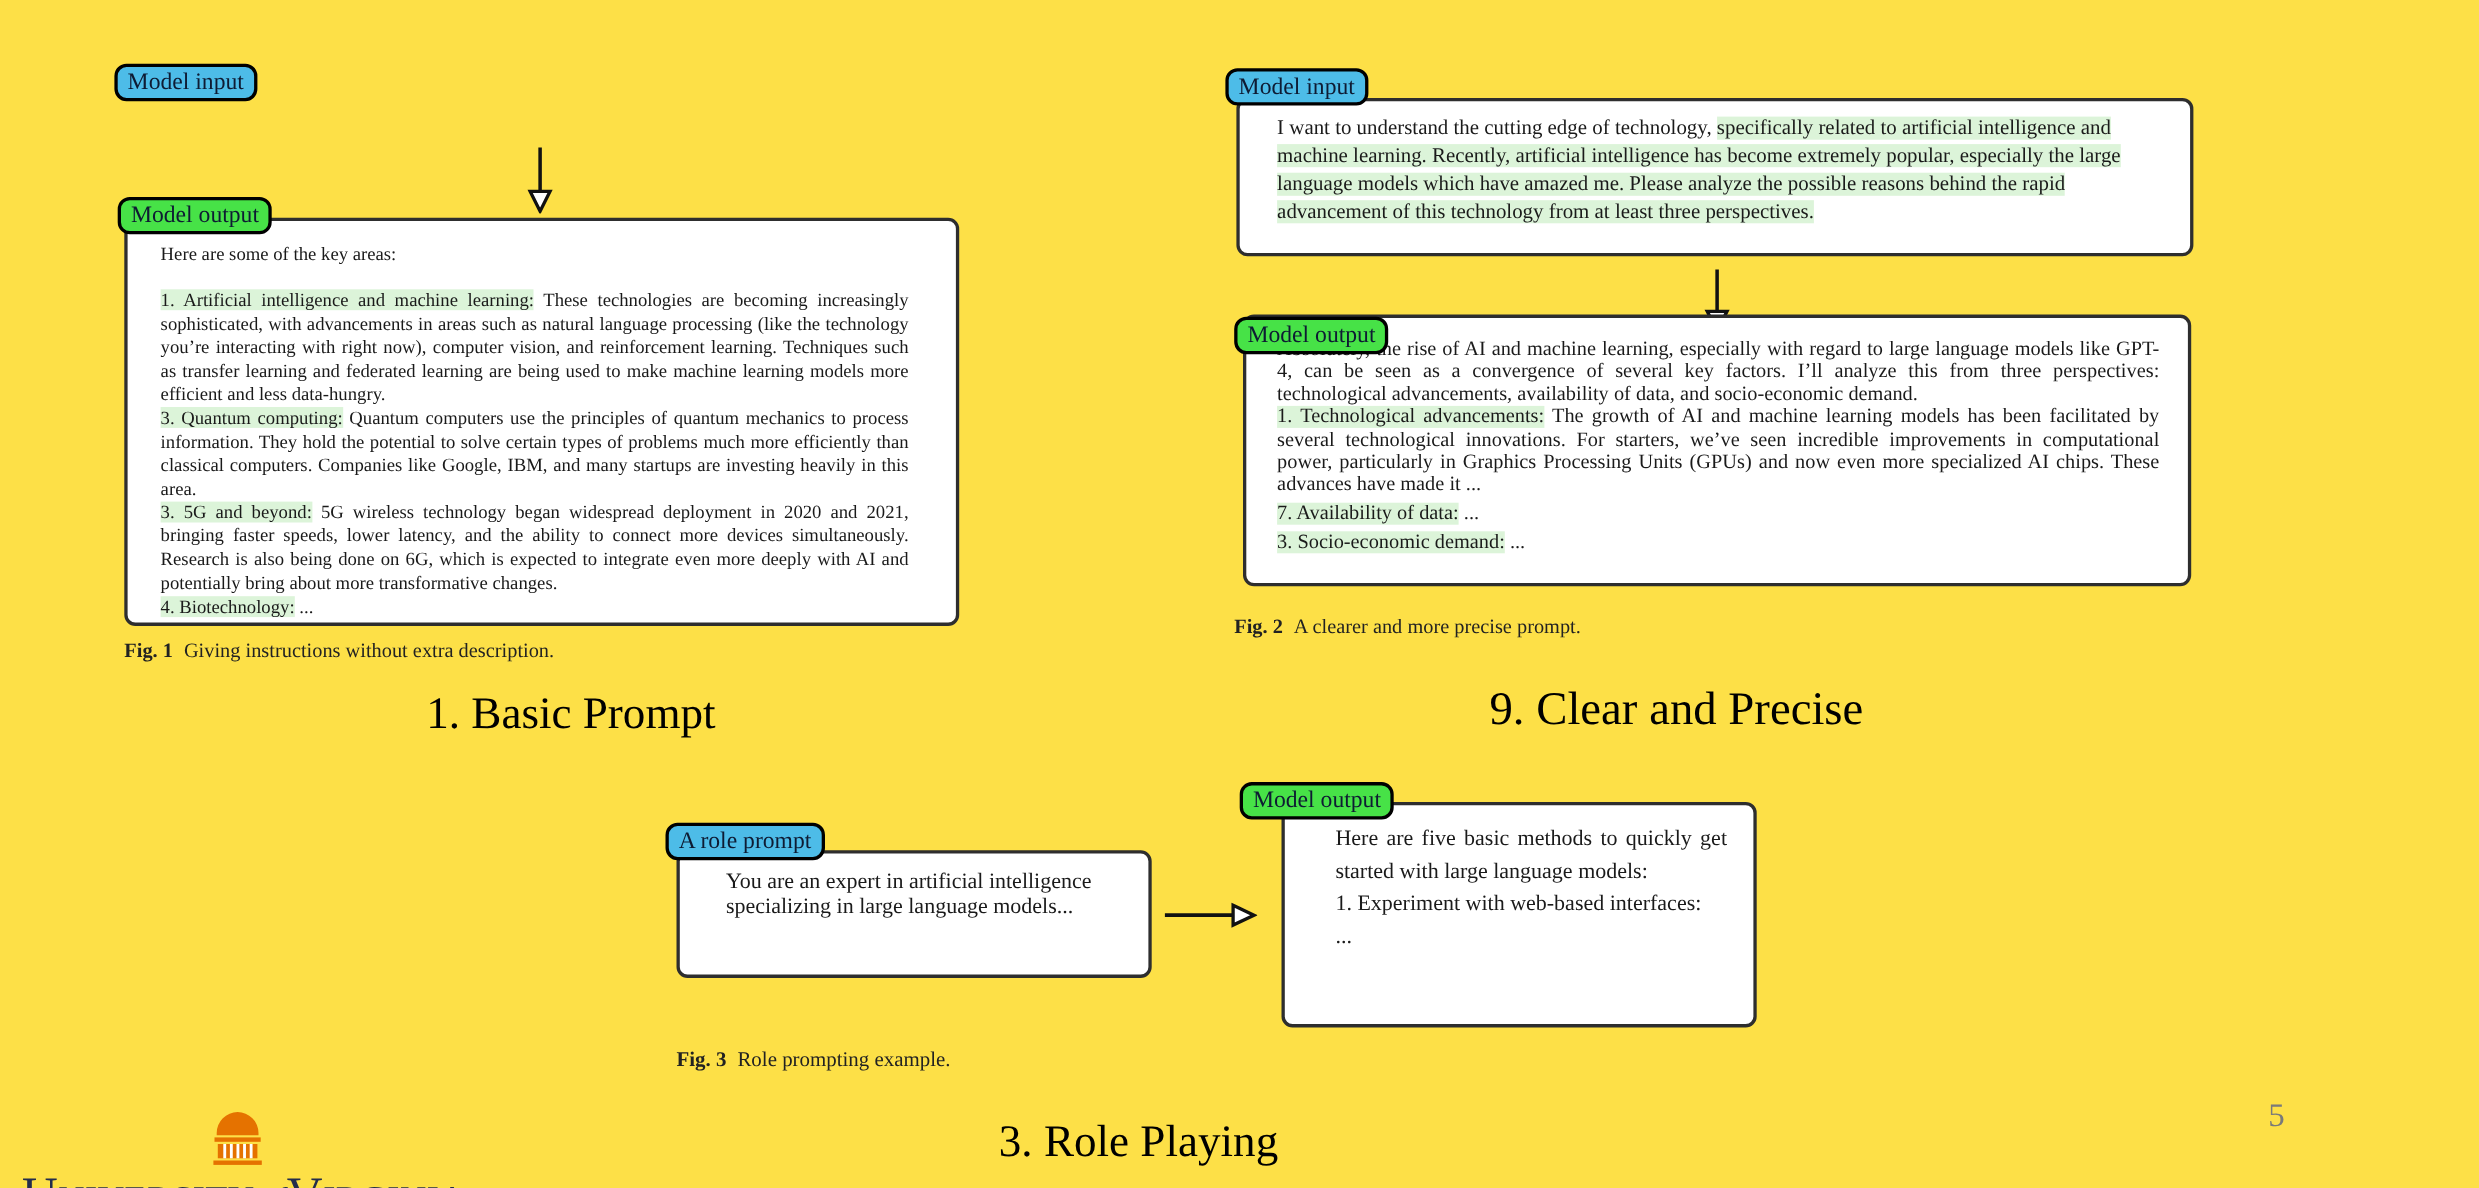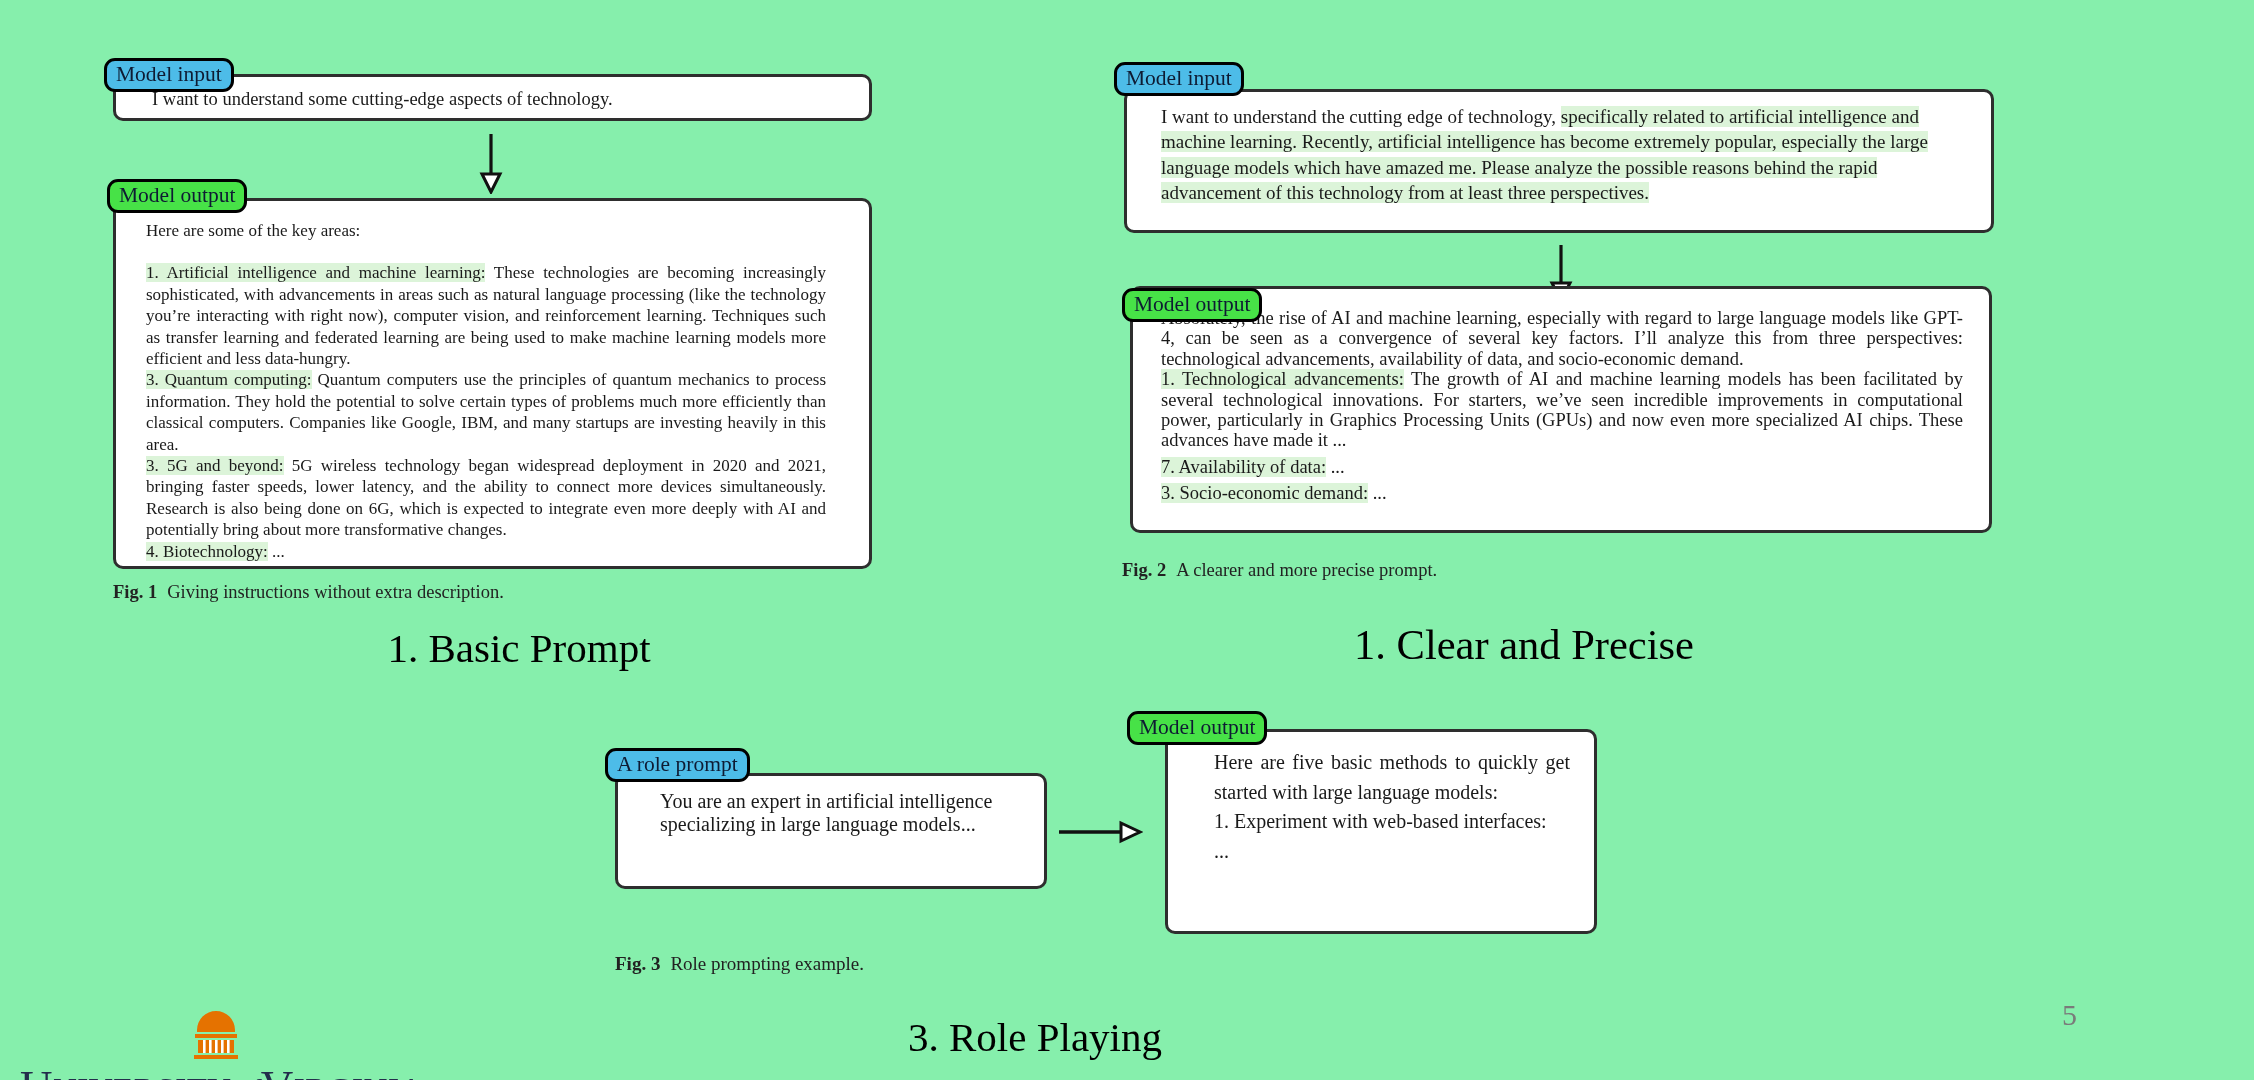--- a/index.html
+++ b/index.html
@@ -3,21 +3,21 @@
 <meta charset="utf-8">
 <style>
   * { box-sizing: border-box; margin: 0; padding: 0; }
   html, body { width: 2254px; height: 1080px; }
   body {
     background: #ffffff;
     font-family: "Liberation Serif", "DejaVu Serif", serif;
     color: #1a1a1a;
     overflow: hidden;
   }
-  .slide { position: relative; width: 2254px; height: 1080px; background: #86efac; }
+  .slide { position: relative; width: 2254px; height: 1080px; background: #fde047; }
   .abs { position: absolute; }
 
   
   .box {
     position: absolute;
     border: 3px solid #2e2e2e;
     border-radius: 10px;
     background: #fff;
   }
   .badge {
@@ -94,23 +94,20 @@
 
   p.item { margin: 0; }
 </style>
 </head>
 <body>
 
 <div class="slide">
 
   <section id="fig1">
     <span class="badge blue abs" style="left:0;top:0">Model input</span>
-    <div class="box" id="fig1-input-box">
-      <p>I want to understand some cutting-edge aspects of technology.</p>
-    </div>
 
     <svg id="fig1-arrow" width="30" height="62" viewBox="0 0 30 62">
       <line x1="15" y1="2" x2="15" y2="44" stroke="#111" stroke-width="3.2"></line>
       <path d="M6 42 L15 60 L24 42 Z" fill="#ffffff" stroke="#111" stroke-width="3"></path>
     </svg>
 
     <span class="badge green" id="fig1-badge-output">Model output</span>
     <div class="box" id="fig1-output-box">
       <p class="intro">Here are some of the key areas:</p>
       <p class="item"><span class="hl">1. Artificial intelligence and machine learning:</span><span> These technologies are becoming increasingly sophisticated, with advancements in areas such as natural language processing (like the technology you’re interacting with right now), computer vision, and reinforcement learning. Techniques such as transfer learning and federated learning are being used to make machine learning models more efficient and less data-hungry.</span></p>
@@ -136,21 +133,21 @@
 
     <span class="badge green" id="fig2-badge-output">Model output</span>
     <div class="box" id="fig2-output-box">
       <p class="item">Absolutely, the rise of AI and machine learning, especially with regard to large language models like GPT-4, can be seen as a convergence of several key factors. I’ll analyze this from three perspectives: technological advancements, availability of data, and socio-economic demand.</p>
       <p class="item"><span class="hl">1. Technological advancements:</span><span> The growth of AI and machine learning models has been facilitated by several technological innovations. For starters, we’ve seen incredible improvements in computational power, particularly in Graphics Processing Units (GPUs) and now even more specialized AI chips. These advances have made it ...</span></p>
       <p class="item sp"><span class="hl">7. Availability of data:</span><span> ...</span></p>
       <p class="item sp"><span class="hl">3. Socio-economic demand:</span><span> ...</span></p>
     </div>
 
     <p class="caption" id="fig2-caption"><span class="cap-label">Fig. 2</span><span>A clearer and more precise prompt.</span></p>
-    <h2 class="section-title" id="fig2-title">1. Clear and Precise</h2>
+    <h2 class="section-title" id="fig2-title">9. Clear and Precise</h2>
   </section>
 
   <section id="fig3">
     <span class="badge blue" id="fig3-badge-role">A role prompt</span>
     <div class="box" id="fig3-role-box">
       <p>You are an expert in artificial intelligence specializing in large language models...</p>
     </div>
 
     <svg id="fig3-arrow" width="86" height="30" viewBox="0 0 86 30">
       <line x1="2" y1="15" x2="66" y2="15" stroke="#111" stroke-width="3.4"></line>

